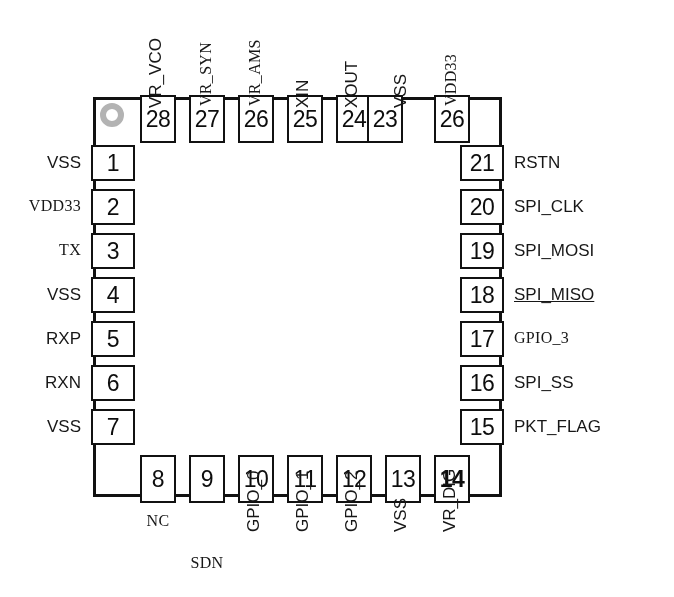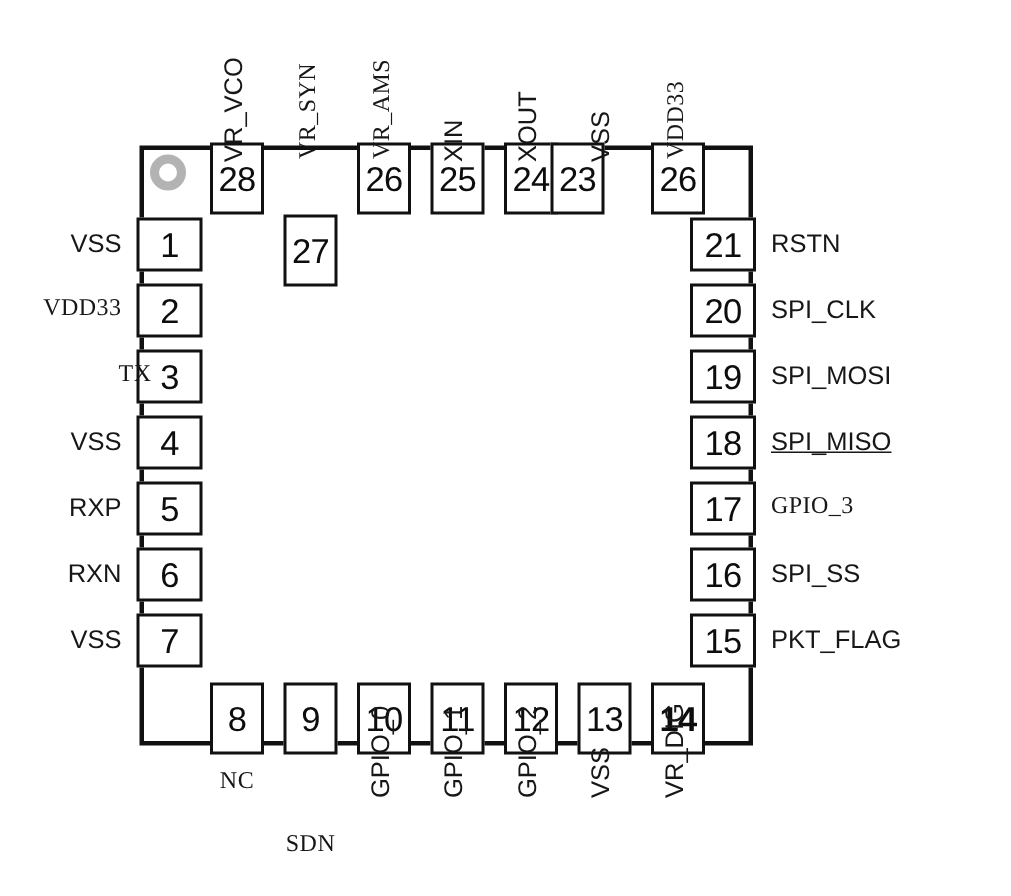--- a/index.html
+++ b/index.html
@@ -112,21 +112,21 @@
 <div id="diagram">
 
   <div id="package-body"></div>
 
   <div id="pin1-dot"></div>
 
 
   <div id="pin-layer">
       <div class="pin vert" style="left: 140px; top: 95px;">28</div>
       <div class="label sans rot" style="left: 166px; top: 88px;">VR_VCO</div>
-      <div class="pin vert" style="left: 189px; top: 95px; margin-top: 48px;">27</div>
+      <div class="pin vert" style="left: 189px; top: 95px;">27</div>
       <div class="label serif rot" style="left: 215px; top: 88px;">VR_SYN</div>
       <div class="pin vert" style="left: 238px; top: 95px;">26</div>
       <div class="label serif rot" style="left: 264px; top: 88px;">VR_AMS</div>
       <div class="pin vert" style="left: 287px; top: 95px;">25</div>
       <div class="label sans rot" style="left: 313px; top: 88px;">XIN</div>
       <div class="pin vert" style="left: 336px; top: 95px;">24</div>
       <div class="label sans rot" style="left: 362px; top: 88px;">XOUT</div>
       <div class="pin vert" style="left: 367px; top: 95px;">23</div>
       <div class="label sans rot" style="left: 411px; top: 88px;">VSS</div>
       <div class="pin vert" style="left: 434px; top: 95px;">26</div>
@@ -143,21 +143,21 @@
       <div class="label sans rot" style="left: 362px; top: 512px;">GPIO_2</div>
       <div class="pin vert" style="left: 385px; top: 455px;">13</div>
       <div class="label sans rot" style="left: 411px; top: 512px;">VSS</div>
       <div class="pin vert" style="left: 434px; top: 455px; font-weight: bold;">14</div>
       <div class="label sans rot" style="left: 460px; top: 512px;">VR_DIG</div>
       <div class="pin horz" style="left: 91px; top: 145px;">1</div>
       <div class="label sans left-lab" style="left: 0px; top: 153px; width: 81px;">VSS</div>
       <div class="pin horz" style="left: 91px; top: 189px;">2</div>
       <div class="label serif left-lab" style="left: 0px; top: 197px; width: 81px;">VDD33</div>
       <div class="pin horz" style="left: 91px; top: 233px;">3</div>
-      <div class="label serif left-lab" style="left: 0px; top: 241px; width: 81px; margin-left: 20px;">TX</div>
+      <div class="label serif left-lab" style="left: 0px; top: 241px; width: 81px;">TX</div>
       <div class="pin horz" style="left: 91px; top: 277px;">4</div>
       <div class="label sans left-lab" style="left: 0px; top: 285px; width: 81px;">VSS</div>
       <div class="pin horz" style="left: 91px; top: 321px;">5</div>
       <div class="label sans left-lab" style="left: 0px; top: 329px; width: 81px;">RXP</div>
       <div class="pin horz" style="left: 91px; top: 365px;">6</div>
       <div class="label sans left-lab" style="left: 0px; top: 373px; width: 81px;">RXN</div>
       <div class="pin horz" style="left: 91px; top: 409px;">7</div>
       <div class="label sans left-lab" style="left: 0px; top: 417px; width: 81px;">VSS</div>
       <div class="pin horz" style="left: 460px; top: 145px;">21</div>
       <div class="label sans right-lab" style="left: 514px; top: 153px;">RSTN</div>

